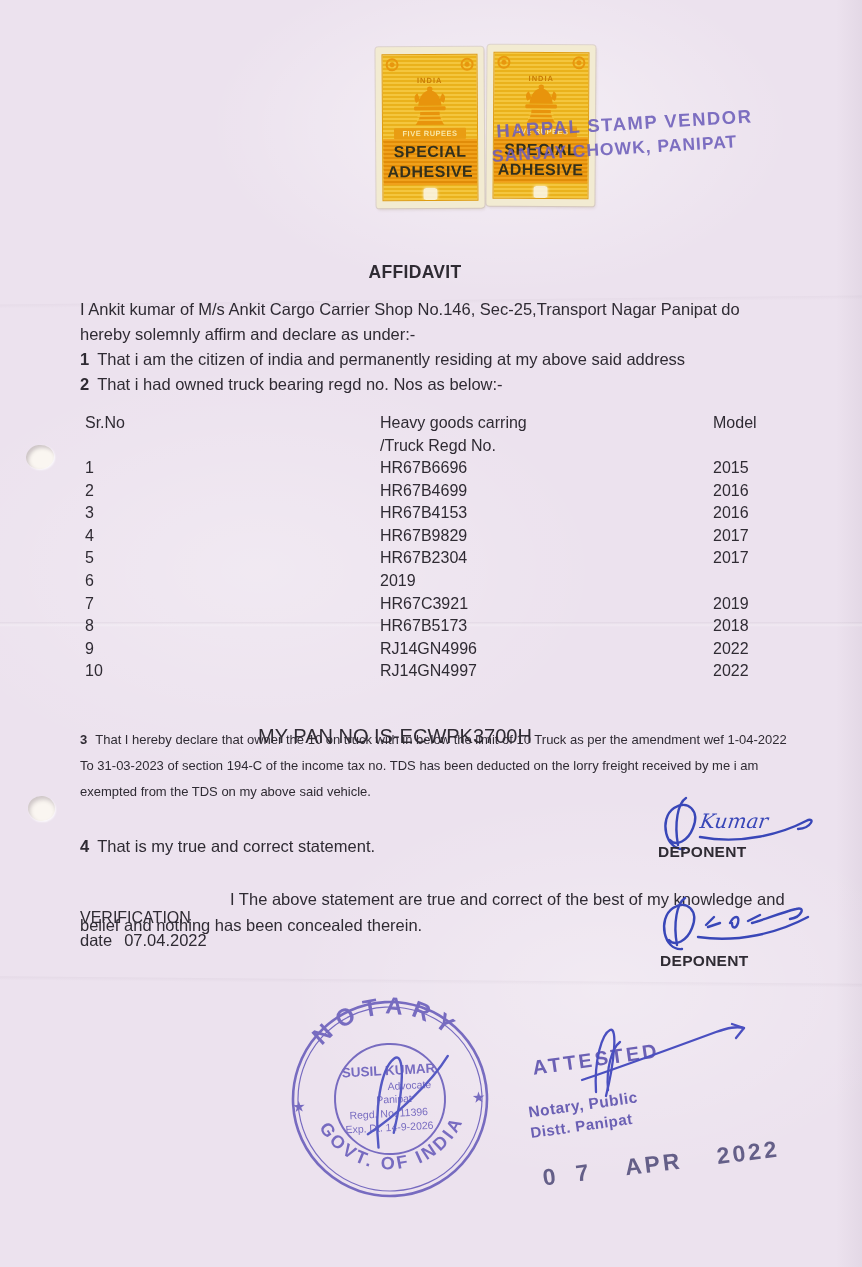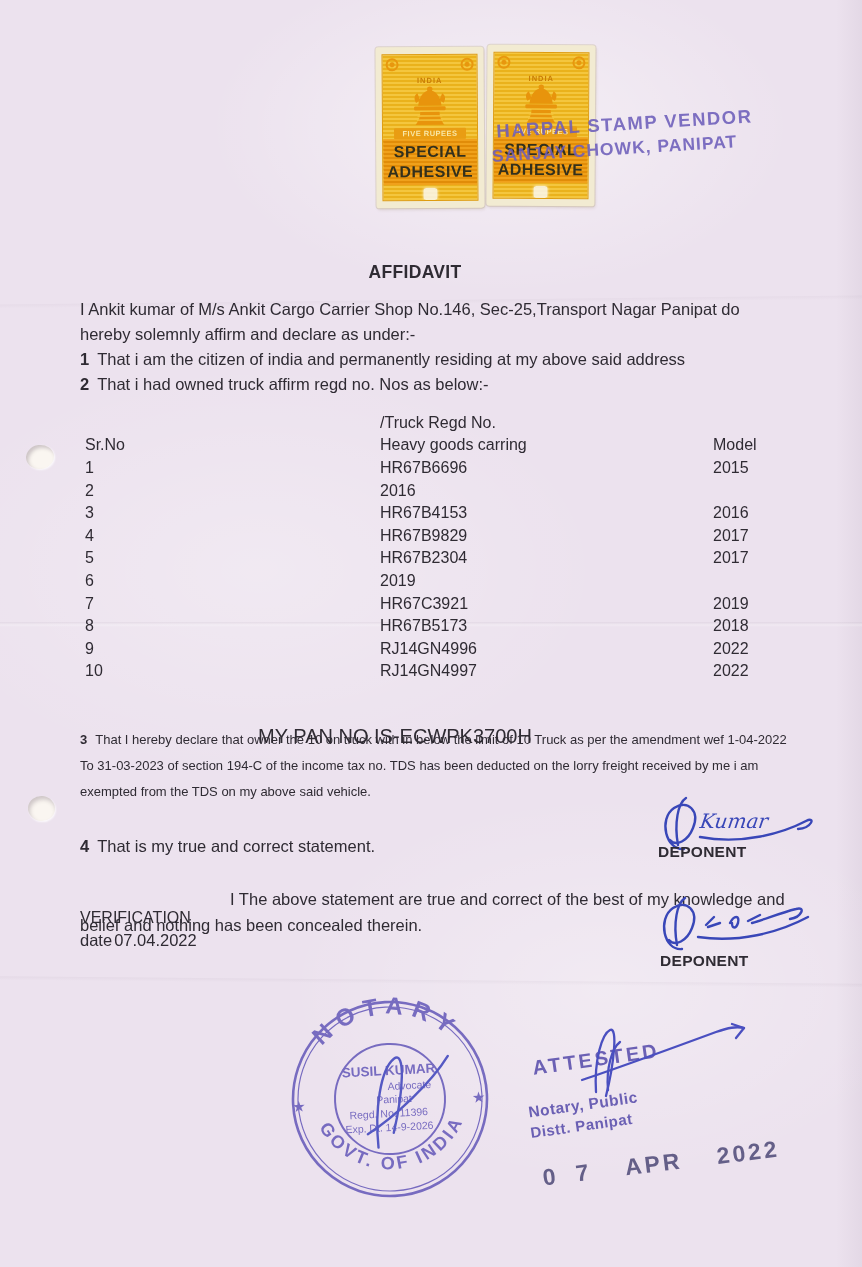--- a/index.html
+++ b/index.html
@@ -73,21 +73,21 @@
 
   .pan-line { position:absolute; left:45px; top:725px; width:700px; text-align:center; font-size:20px; }
   .para3 { position:absolute; left:80px; top:727px; width:714px; font-size:13px; line-height:26px; }
   .point4 { position:absolute; left:80px; top:837px; font-size:16.5px; }
   .deponent { position:absolute; font-size:15.5px; font-weight:600; letter-spacing:.3px; }
   .dep1 { left:658px; top:843px; }
   .dep2 { left:660px; top:952px; }
   .verif-head { position:absolute; left:80px; top:909px; font-size:16px; }
   .verif-para { position:absolute; left:80px; top:886px; width:724px; font-size:16.5px; line-height:26px; text-indent:150px; }
   .date-line { position:absolute; left:80px; top:931px; font-size:16.5px; }
-  .date-line .lbl { margin-right:2px; }
+  .date-line .lbl { margin-right:12px; }
 
   
   .sig { position:absolute; }
   .sig1 { left:648px; top:795px; }
   .sig2 { left:648px; top:893px; }
   .sig path { fill:none; stroke:#3947b8; stroke-width:2.4; stroke-linecap:round; }
   .sig text { fill:#3947b8; font-size:20px; font-style:italic; font-family:"DejaVu Serif", serif; }
 
   
   .seal { position:absolute; left:282px; top:995px; transform:rotate(-3deg); opacity:.93; }
@@ -175,43 +175,44 @@
   <div class="doc-title">AFFIDAVIT</div>
 
   <div class="body-block">
     <div>
       <span class="bold">I Ankit kumar of M/s Ankit Cargo Carrier</span><span>  Shop No.146, Sec-25,Transport Nagar Panipat do hereby solemnly affirm and declare as under:-</span>
     </div>
     <div>
       <span class="pt-num">1</span><span>That i am the citizen of india and permanently residing at my above said address</span>
     </div>
     <div>
-      <span class="pt-num">2</span><span>That i had owned truck affirm regd no. Nos as below:-</span>
+      <span class="pt-num">2</span><span>That i had owned truck bearing regd no. Nos as below:-</span>
     </div>
   </div>
 
   <div class="tgrid">
+    <div class="trow hdr">
+      <div class="tcell">Sr.No</div>
+      <div class="tcell">Heavy goods carring</div>
+      <div class="tcell">Model</div>
+    </div>
     <div class="trow hdr2">
       <div class="tcell"></div>
       <div class="tcell">/Truck Regd No.</div>
       <div class="tcell"></div>
     </div>
-    <div class="trow hdr">
-      <div class="tcell">Sr.No</div>
-      <div class="tcell">Heavy goods carring</div>
-      <div class="tcell">Model</div>
-    </div>
     <div>
         <div class="trow">
           <div class="tcell">1</div>
           <div class="tcell">HR67B6696</div>
           <div class="tcell">2015</div>
         </div>
         <div class="trow">
           <div class="tcell">2</div>
+          <div class="tcell">HR67B4699</div>
           <div class="tcell">2016</div>
         </div>
         <div class="trow">
           <div class="tcell">3</div>
           <div class="tcell">HR67B4153</div>
           <div class="tcell">2016</div>
         </div>
         <div class="trow">
           <div class="tcell">4</div>
           <div class="tcell">HR67B9829</div>

